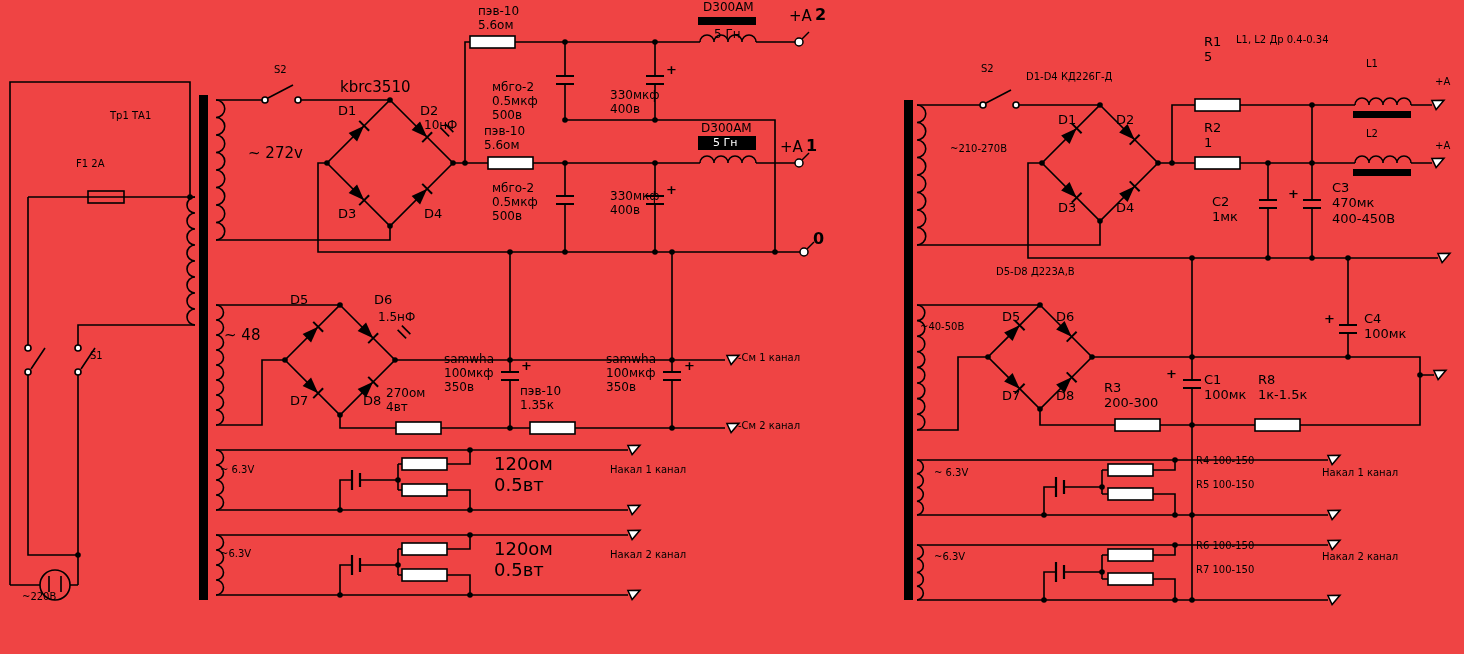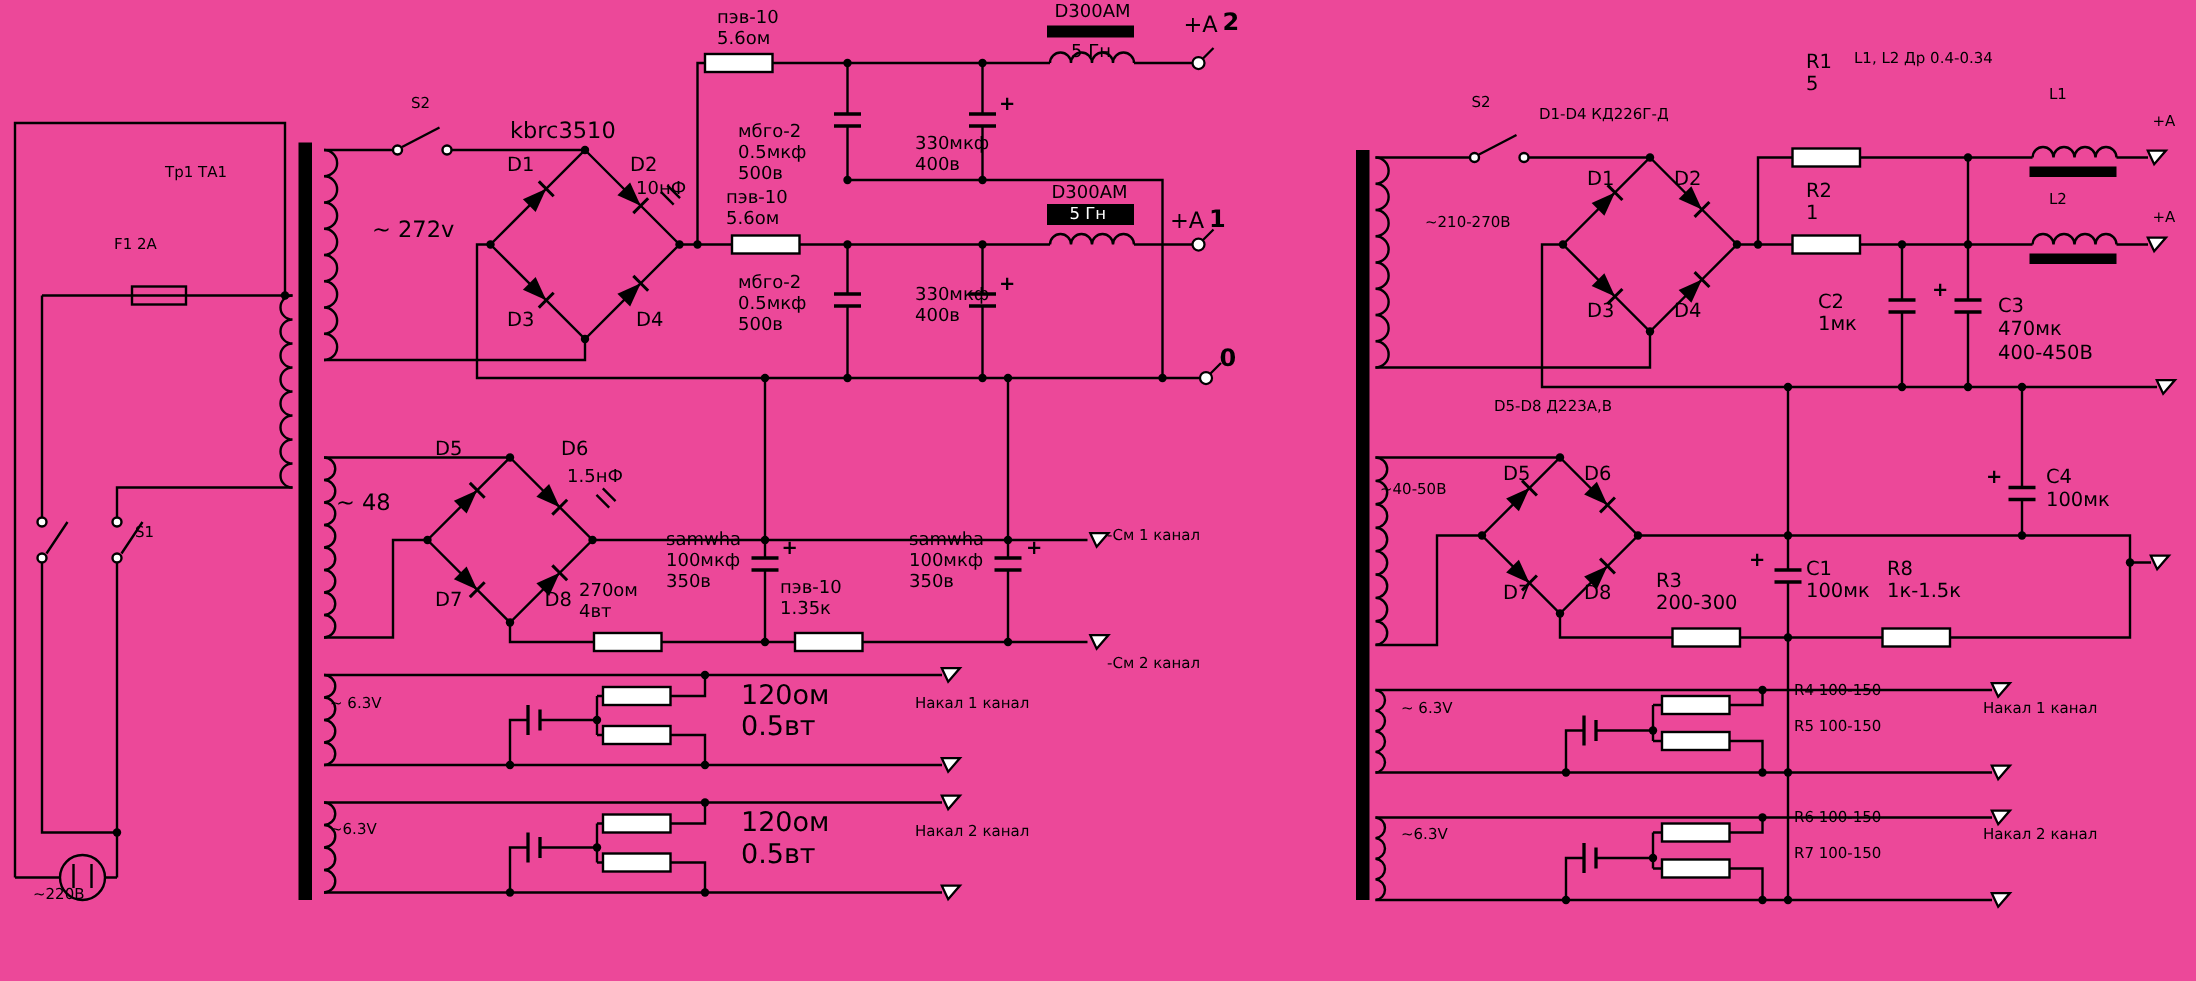--- a/index.html
+++ b/index.html
@@ -1,16 +1,16 @@
 <!DOCTYPE html>
 <html><head>
 <meta charset="utf-8">
 <style>
   html,body{margin:0;padding:0;background:#fff}
-  .canvas{position:relative;width:1464px;height:654px;background:#ec4899;overflow:hidden;
+  .canvas{position:relative;width:1464px;height:654px;background:#ef4444;overflow:hidden;
           font-family:"DejaVu Sans",sans-serif}
   .canvas svg{position:absolute;left:0;top:0}
   .lbl{position:absolute;font-family:"DejaVu Sans",sans-serif;font-size:13px;color:#000;
        white-space:pre-line;line-height:1.18}
   .s11{font-size:11px}.s12{font-size:12px}.s14{font-size:10px}.s15{font-size:15px}
   .b{font-weight:bold;font-size:16px}
   .big{font-size:18px}
   .white{color:#fff}
   .plus{font-weight:bold;font-size:13px}
 </style>
@@ -293,21 +293,21 @@
 100мкф
 350в</span>
 <span class="lbl plus" style="left:521px;top:358px">+</span>
 <span class="lbl s12" style="left:520px;top:384px">пэв-10
 1.35к</span>
 <span class="lbl s12" style="left:606px;top:352px">samwha
 100мкф
 350в</span>
 <span class="lbl plus" style="left:684px;top:358px">+</span>
 <span class="lbl s14" style="left:738px;top:352px">-См  1 канал</span>
-<span class="lbl s14" style="left:738px;top:437px">-См  2 канал</span>
+<span class="lbl s14" style="left:738px;top:420px">-См  2 канал</span>
 <span class="lbl s14" style="left:220px;top:464px">~ 6.3V</span>
 <span class="lbl big" style="left:494px;top:453px">120ом
 0.5вт</span>
 <span class="lbl s14" style="left:610px;top:464px">Накал   1 канал</span>
 <span class="lbl s14" style="left:220px;top:548px">~6.3V</span>
 <span class="lbl big" style="left:494px;top:538px">120ом
 0.5вт</span>
 <span class="lbl s14" style="left:610px;top:549px">Накал   2 канал</span>
 <span class="lbl s14" style="left:22px;top:591px">~220В</span>
 
@@ -323,21 +323,21 @@
 <span class="lbl" style="left:1116px;top:112px">D2</span>
 <span class="lbl" style="left:1204px;top:120px">R2
 1</span>
 <span class="lbl s14" style="left:1366px;top:128px">L2</span>
 <span class="lbl s14" style="left:1435px;top:140px">+А</span>
 <span class="lbl" style="left:1058px;top:200px">D3</span>
 <span class="lbl" style="left:1116px;top:200px">D4</span>
 <span class="lbl" style="left:1212px;top:194px">C2
 1мк</span>
 <span class="lbl plus" style="left:1288px;top:186px">+</span>
-<span class="lbl" style="left:1332px;top:197px">C3
+<span class="lbl" style="left:1332px;top:180px">C3
 470мк
 400-450В</span>
 <span class="lbl s14" style="left:996px;top:266px">D5-D8 Д223А,В</span>
 <span class="lbl s14" style="left:920px;top:321px">~40-50В</span>
 <span class="lbl" style="left:1002px;top:309px">D5</span>
 <span class="lbl" style="left:1056px;top:309px">D6</span>
 <span class="lbl plus" style="left:1324px;top:311px">+</span>
 <span class="lbl" style="left:1364px;top:311px">C4
 100мк</span>
 <span class="lbl" style="left:1002px;top:388px">D7</span>

